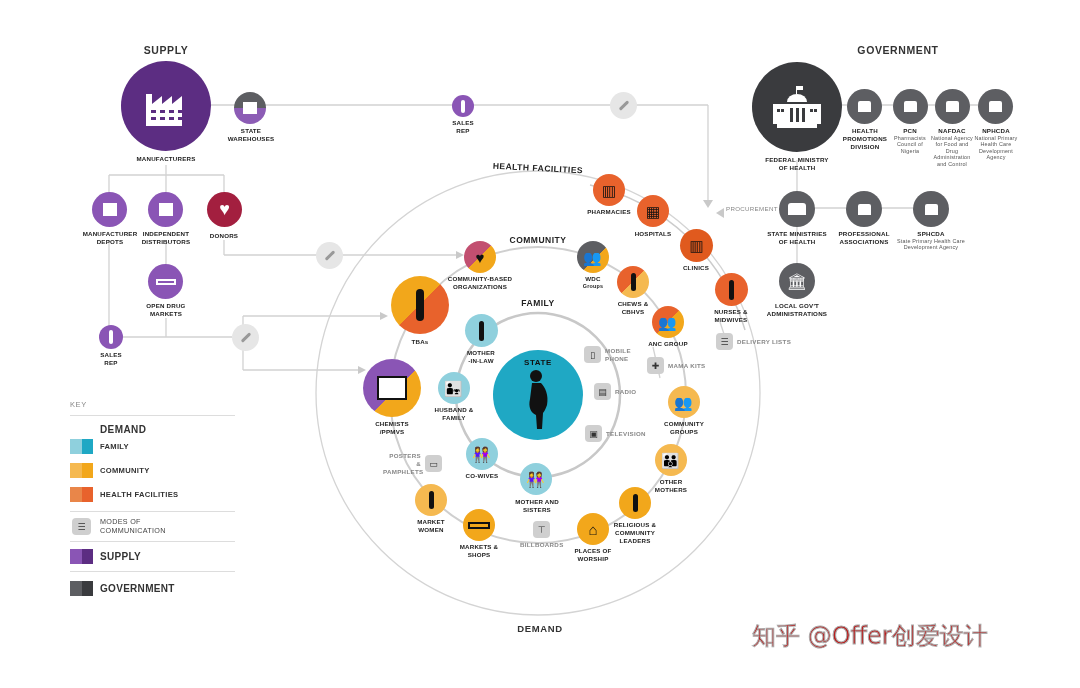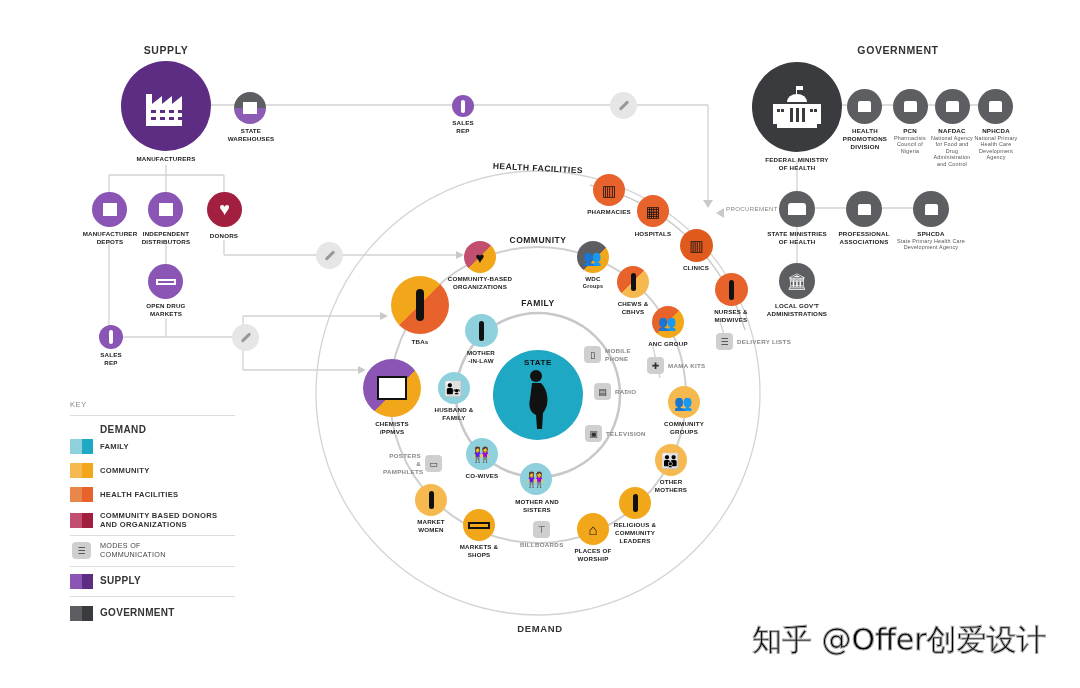--- a/index.html
+++ b/index.html
@@ -16,21 +16,21 @@
   .mode-lbl { font-size: 6.2px; font-weight: bold; color: #888; text-transform: uppercase; line-height: 1.25; letter-spacing: 0.3px; }
   .pill { position: absolute; width: 27px; height: 27px; border-radius: 50%; background: #e6e6e6; display: flex; align-items: center; justify-content: center; }
   .pill span { width: 12px; height: 3px; background: #999; transform: rotate(-45deg); border-radius: 2px; }
   .ico { font-size: 15px; line-height: 1; color: #111; }
   .key { position: absolute; left: 70px; top: 400px; width: 165px; }
   .key .hr { height: 1px; background: #ddd; margin: 0; }
   .key-row { display: flex; align-items: center; gap: 7px; }
   .sw { width: 23px; height: 15px; display: flex; }
   .sw i { flex: 1; display: block; }
   .key-lbl { font-size: 7.6px; font-weight: bold; color: #333; text-transform: uppercase; line-height: 1.2; letter-spacing: 0.3px; }
-  .watermark { position: absolute; left: 752px; top: 620px; font-size: 30px; color: #000000; -webkit-text-stroke: 1px #aaa; letter-spacing: 0px; font-family: "DejaVu Sans", sans-serif; }
+  .watermark { position: absolute; left: 752px; top: 620px; font-size: 24px; color: #b91c1c; -webkit-text-stroke: 1px #aaa; letter-spacing: 0px; font-family: "DejaVu Sans", sans-serif; }
 </style>
 </head>
 <body>
 
 <svg class="lines" viewBox="0 0 1080 688">
   <g fill="none" stroke="#d2d2d2" stroke-width="1.3">
 
     <circle cx="538" cy="393" r="222" stroke="#d4d4d4"></circle>
 
     <path d="M 590 185 A 210 210 0 0 1 745 330" stroke="#cccccc" stroke-width="1.5"></path>
@@ -368,27 +368,20 @@
       </div>
       <span class="key-lbl">COMMUNITY</span>
     </div>
   <div class="key-row" style="margin-bottom:9px;">
       <div class="sw">
         <i style="background:#e98649"></i>
         <i style="background:#e8622c"></i>
       </div>
       <span class="key-lbl">HEALTH FACILITIES</span>
     </div>
-  <div class="key-row" style="margin-bottom:6px;">
-      <div class="sw">
-        <i style="background:#c24f70"></i>
-        <i style="background:#a31f3f"></i>
-      </div>
-      <span class="key-lbl" style="width:130px;">COMMUNITY BASED DONORS AND ORGANIZATIONS</span>
-    </div>
   <div class="hr"></div>
   <div class="key-row" style="margin:6px 0 6px 0;">
       <div class="mode-icon" style="width:19px;height:17px;margin-left:2px;margin-right:2px;">☰</div>
       <span class="key-lbl" style="font-weight:normal;color:#444;width:80px;font-size:7.2px;">MODES OF COMMUNICATION</span>
     </div>
   <div class="hr"></div>
   <div class="key-row" style="margin:7px 0 7px 0;">
       <div class="sw">
         <i style="background:#8a55b5"></i>
         <i style="background:#5c2d82"></i>

